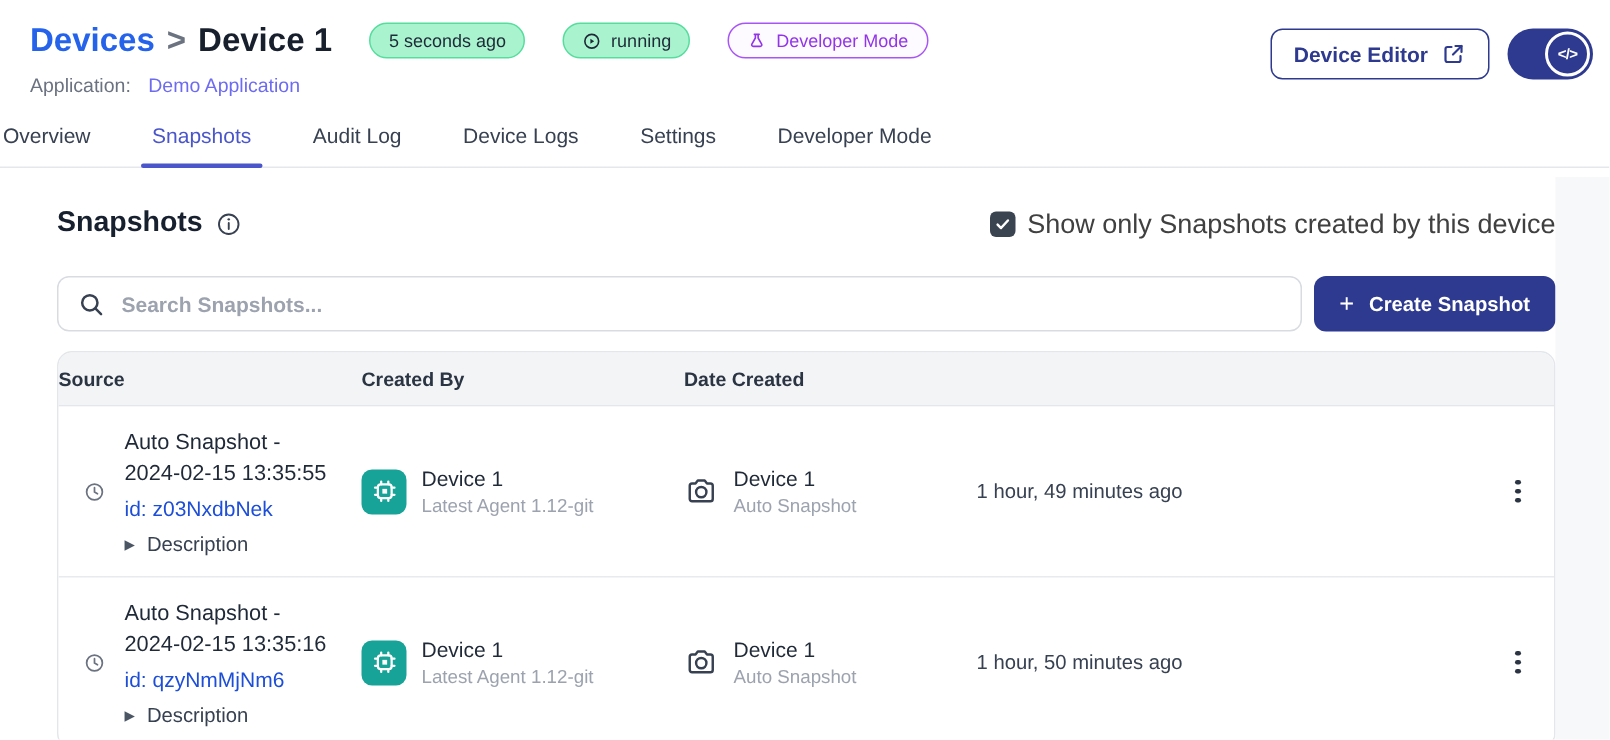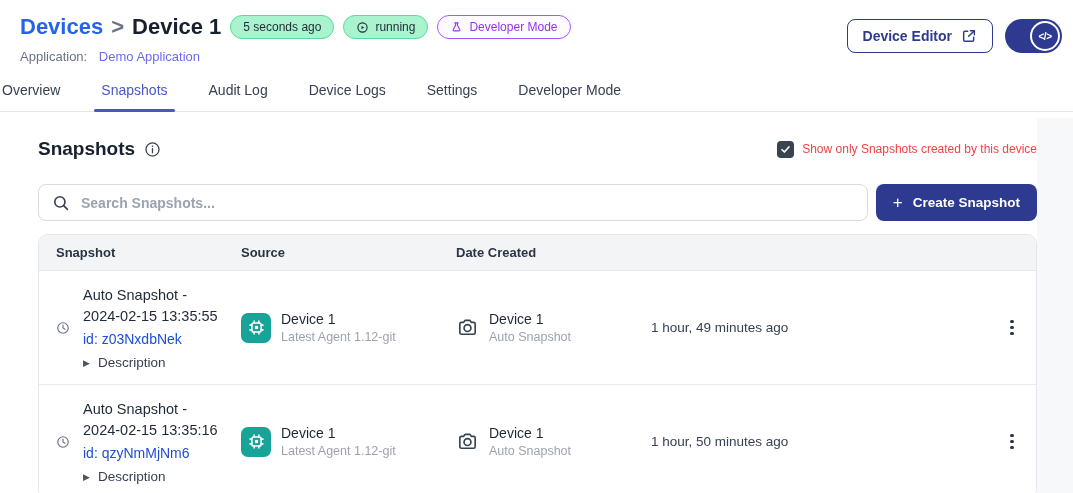--- a/index.html
+++ b/index.html
@@ -8,21 +8,21 @@
     font-family:"Liberation Sans", sans-serif;
     background:#ffffff; color:#1f2937; position:relative;
   }
   
   .app-header { display:flex; justify-content:space-between; align-items:flex-start; padding:14px 11px 0 20px; }
   .crumb-row { display:flex; align-items:center; gap:9px; }
   .breadcrumb { font-size:22px; font-weight:700; display:flex; gap:8px; align-items:center; }
   .crumb-root { color:#2563eb; cursor:pointer; }
   .crumb-sep { color:#6b7280; font-weight:600; }
   .crumb-current { color:#18202e; }
-  .pill { display:inline-flex; align-items:center; gap:6px; border-radius:999px; font-size:12px; padding:4px 12px; margin-left:0; white-space:nowrap; }
+  .pill { display:inline-flex; align-items:center; gap:6px; border-radius:999px; font-size:12px; padding:4px 12px; margin-left:16px; white-space:nowrap; }
   .pill-green { background:#a9f4cf; border:1px solid #56dd9d; color:#1f2937; }
   .pill-purple { background:#fdfbff; border:1px solid #a855f7; color:#9333ea; }
   .app-line { margin-top:9px; font-size:13px; color:#6b7280; }
   .app-name { color:#6d6bf0; cursor:pointer;padding-left:8px; }
   .header-right { display:flex; align-items:center; gap:12px; margin-top:5px; }
   .device-editor-btn { display:flex; align-items:center; gap:9px; height:34px; padding:0 15px;
     background:#fff; border:1.5px solid #2d3a8f; border-radius:8px; color:#2d3a8f;
     font-size:14px; font-weight:700; cursor:pointer; font-family:inherit; }
   .toggle { position:relative; width:57px; height:34px; border-radius:17px; background:#2d3a8f; cursor:pointer; }
   .toggle-knob { position:absolute; top:2px; right:2px; width:30px; height:30px; border-radius:50%;
@@ -34,21 +34,21 @@
   .tab.active { color:#4a56c9; }
   .tab.active::after { content:""; position:absolute; left:-5px; right:-5px; bottom:-1px; height:3px;
     background:#4a56c9; border-radius:2px; }
   
   .gutter { position:absolute; top:118px; right:0; width:36px; height:375px; background:#f7f8fa; }
   
   .main { padding:0 0 0 38px; margin-right:36px; }
   .section-row { display:flex; justify-content:space-between; align-items:center; margin-top:26px; }
   .section-title { font-size:19px; font-weight:600; color:#17202e; display:flex; align-items:center; gap:9px; }
   .info-icon { color:#374151; display:flex; cursor:pointer; }
-  .filter { display:flex; align-items:center; gap:8px; font-size:12px; color:#ef4444; cursor:pointer; }
+  .filter { display:flex; align-items:center; gap:8px; font-size:18px; color:#404040; cursor:pointer; }
   .checkbox { width:17px; height:17px; border-radius:4px; background:#3a4350; display:flex; align-items:center; justify-content:center; }
   
   .toolbar { display:flex; gap:8px; margin-top:24px; }
   .search { flex:1; height:37px; border:1px solid #d8dce1; border-radius:8px; background:#fff;
     display:flex; align-items:center; gap:11px; padding:0 13px; }
   .search svg { color:#374151; flex:none; }
   .search input { border:none; outline:none; flex:1; font-size:14px; color:#1f2937; font-family:inherit; background:transparent;font-weight:bold; }
   .search input::placeholder { color:#9ca3af; }
   .create-btn { height:37px; padding:0 17px; background:#2d3a8f; color:#fff; border:none; border-radius:8px;
     font-size:13.5px; font-weight:700; display:flex; align-items:center; gap:10px; cursor:pointer; font-family:inherit; }
@@ -175,22 +175,22 @@
       <input type="text" placeholder="Search Snapshots..." style="">
     </div>
     <button class="create-btn">
       <span class="create-plus">+</span>
       <span>Create Snapshot</span>
     </button>
   </div>
 
   <div class="table">
     <div class="trow thead">
-      <div class="th1">Snapshot</div>
       <div>Source</div>
+      <div>Created By</div>
       <div>Date Created</div>
       <div></div>
     </div>
 
     <div class="trow tbody-row">
       <div class="cell-snapshot">
         <span class="clock-icon">
           <svg width="14" height="14" viewBox="0 0 24 24" fill="none" stroke="currentColor" stroke-width="2" stroke-linecap="round">
             <circle cx="12" cy="12" r="9"></circle>
               <path d="M12 7 v5 l3.4 2"></path>

